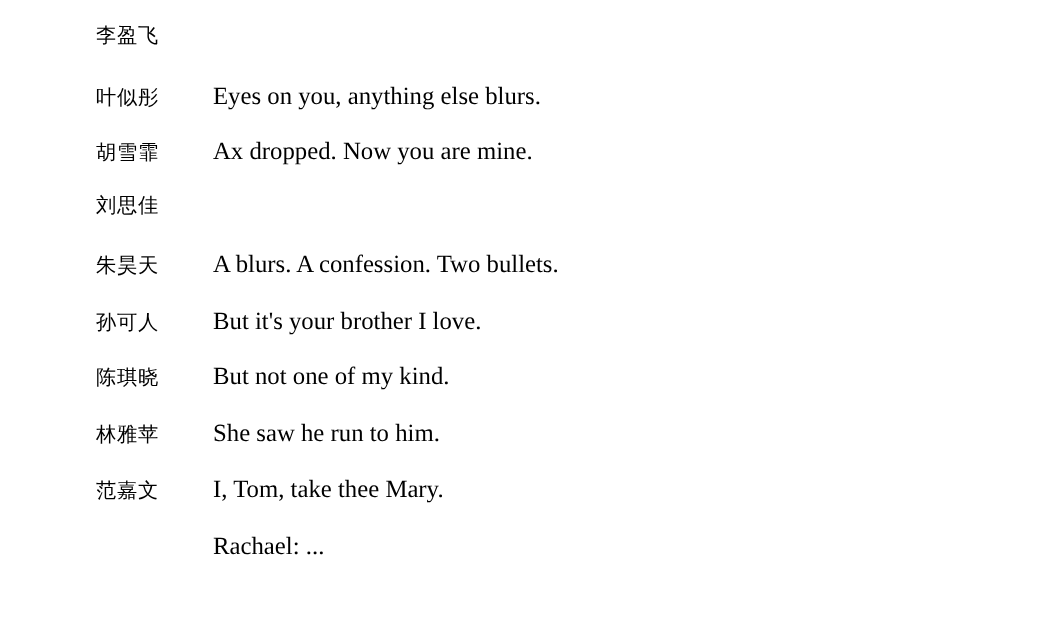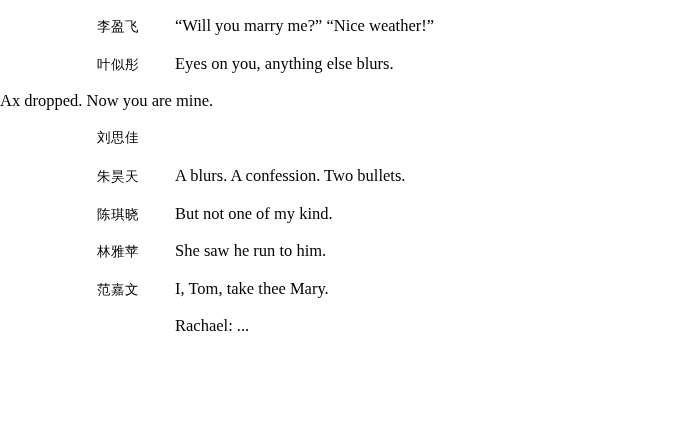--- a/index.html
+++ b/index.html
@@ -24,21 +24,21 @@
   .entry {
     display: flex;
     align-items: baseline;
     margin: 0;
     height: 37.5px;
   }
   .author {
     width: 78px;
     flex: 0 0 78px;
     text-align: left;
-    padding-left: 97px;
+    padding-left: 64px;
     box-sizing: content-box;
     font-family: "DejaVu Sans", sans-serif;
     font-size: 13.5px;
     line-height: 1;
     letter-spacing: 0.5px;
     white-space: nowrap;
   }
   .line {
     font-family: "Liberation Serif", serif;
     font-size: 16.5px;
@@ -52,41 +52,45 @@
     
   }
 </style>
 </head>
 <body>
 
 <div class="doc">
 
   <div class="entry">
     <div class="author">李盈飞</div>
-    <div class="line">“Will you marry me?” “Nice weather!”</div>
   </div>
 
   <div class="entry">
     <div class="author">叶似彤</div>
     <div class="line">Eyes on you, anything else blurs.</div>
   </div>
 
   <div class="entry">
+    <div class="author">胡雪霏</div>
     <div class="line">Ax dropped. Now you are mine.</div>
   </div>
 
   <div class="entry">
     <div class="author">刘思佳</div>
   </div>
 
   <div class="entry">
     <div class="author">朱昊天</div>
     <div class="line">A blurs. A confession. Two bullets.</div>
   </div>
 
+  <div class="entry">
+    <div class="author">孙可人</div>
+    <div class="line">But it's your brother I love.</div>
+  </div>
 
   <div class="entry">
     <div class="author">陈琪晓</div>
     <div class="line">But not one of my kind.</div>
   </div>
 
   <div class="entry">
     <div class="author">林雅苹</div>
     <div class="line">She saw he run to him.</div>
   </div>

